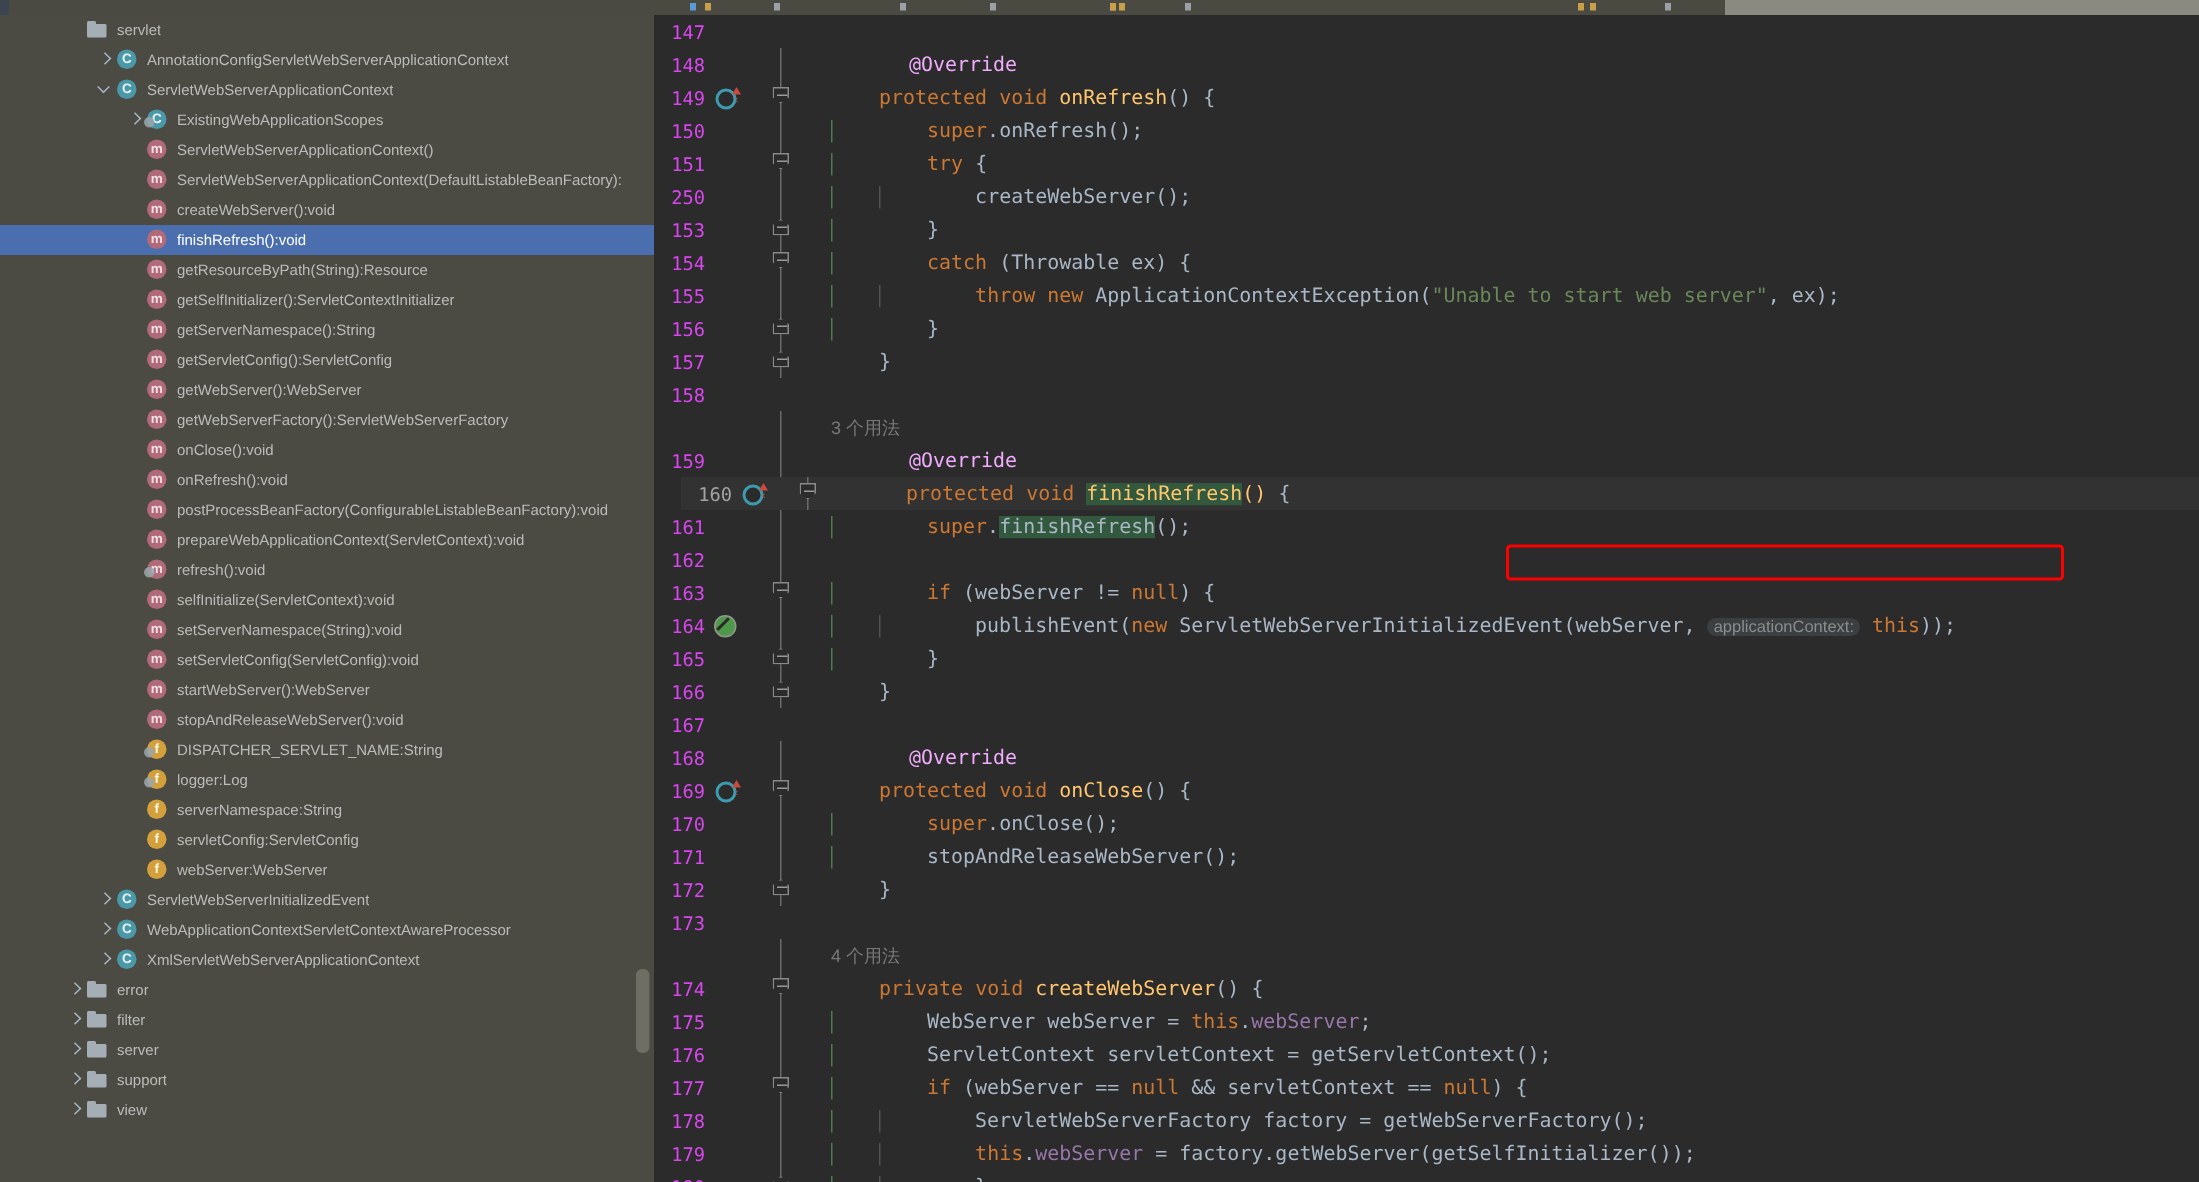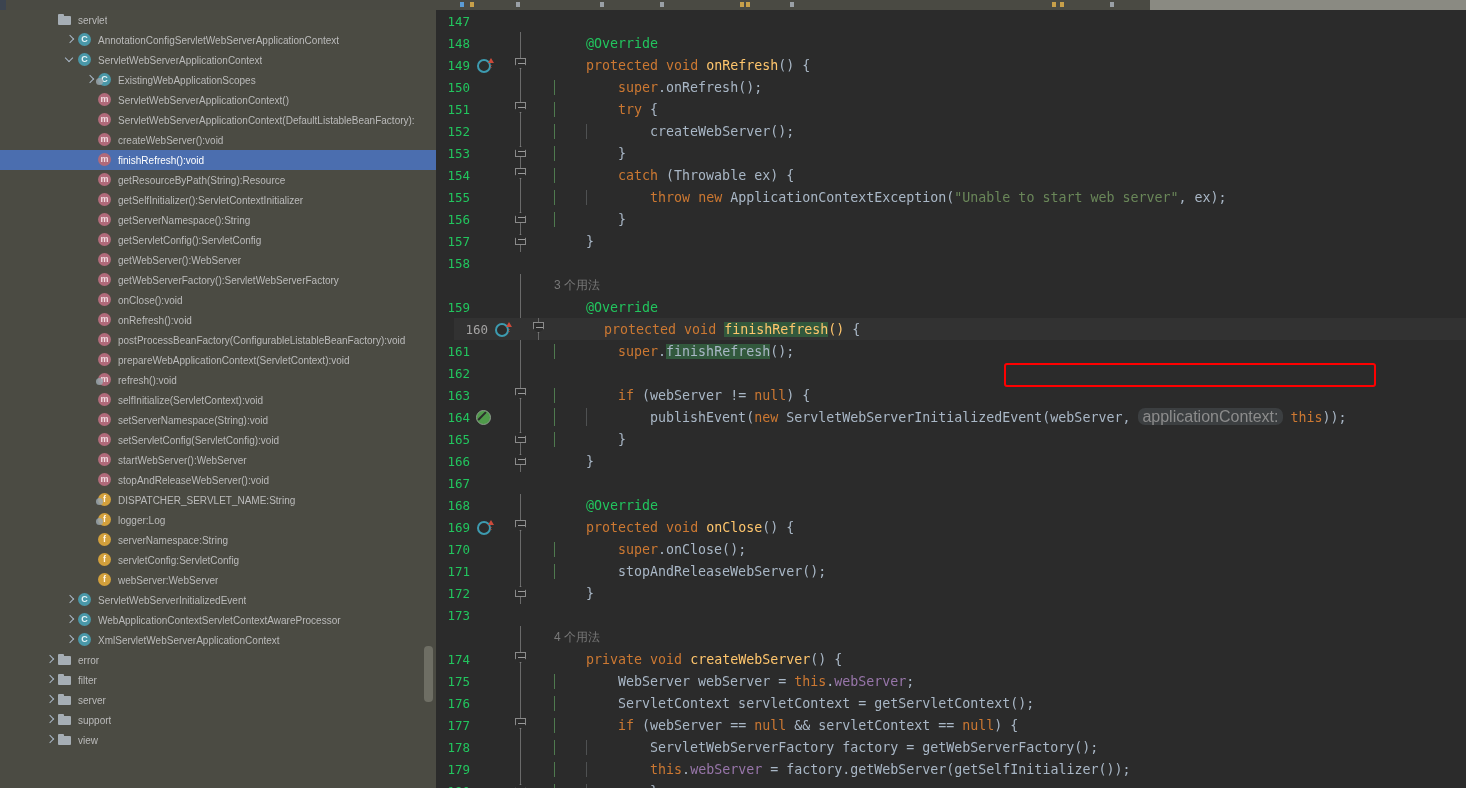--- a/index.html
+++ b/index.html
@@ -177,21 +177,21 @@
     height: 22px;
     display: flex;
     align-items: center;
     white-space: pre;
   }
   .erow.cur { background: #323232; margin-left: 18px; }
   .gutter-num {
     flex: 0 0 36px;
     width: 36px;
     text-align: right;
-    color: #22c55e;
+    color: #d946ef;
     font-size: 12.5px;
     padding-right: 2px;
   }
   .erow.cur .gutter-num { color: #a4a3a3; }
   .gmark {
     flex: 0 0 36px;
     width: 36px;
     height: 22px;
     position: relative;
   }
@@ -268,35 +268,35 @@
   
   .iguide {
     position: absolute;
     top: 0; width: 1px; height: 22px;
     background: #4f5152;
   }
   .iguide.green { background: #4f7a4f; }
 
   
   .kw  { color: #cc7832; }
-  .ann { color: #22c55e; }
+  .ann { color: #f0abfc; margin-left: 20px; }
   .mth-name { color: #ffc66d; }
   .str { color: #6a8759; }
   .fieldref { color: #9876aa; }
   .brace { color: #a9b7c6; }
   .hl-occ { background: #32593d; }
   .pv { color: #a9b7c6; }
 
   
   .hint {
     background: #3c3f41;
     color: #8c8c8c;
     border-radius: 7px;
     padding: 0 4px;
-    font-size: 16px;
+    font-size: 11px;
     font-family: "Liberation Sans", sans-serif;
   }
   
   .usage {
     color: #787878;
     font-family: "Liberation Sans", sans-serif;
     font-size: 12px;
   }
 
   
@@ -569,21 +569,21 @@
       <div class="tree-scroll" style="top: 636px; height: 56px;"></div>
     </div>
 
     <div class="editor">
       <div class="ed-lines">
           <div class="erow"><span class="gutter-num">147</span><span class="gmark"></span><span class="fold"></span><span class="code"></span></div>
           <div class="erow"><span class="gutter-num">148</span><span class="gmark"></span><span class="fold"><span class="fline"></span></span><span class="code"><span class="pv">    </span><span class="ann">@Override</span></span></div>
           <div class="erow"><span class="gutter-num">149</span><span class="gmark ovr"></span><span class="fold"><span class="fline"></span><span class="fbox down"></span></span><span class="code"><span class="pv">    </span><span class="kw">protected</span><span class="pv"> </span><span class="kw">void</span><span class="pv"> </span><span class="mth-name">onRefresh</span><span class="pv">() {</span></span></div>
           <div class="erow"><span class="gutter-num">150</span><span class="gmark"></span><span class="fold"><span class="fline"></span></span><span class="code"><span class="iguide green" style="left: 20px;"></span><span class="pv">        </span><span class="kw">super</span><span class="pv">.onRefresh();</span></span></div>
           <div class="erow"><span class="gutter-num">151</span><span class="gmark"></span><span class="fold"><span class="fline"></span><span class="fbox down"></span></span><span class="code"><span class="iguide green" style="left: 20px;"></span><span class="pv">        </span><span class="kw">try</span><span class="pv"> {</span></span></div>
-          <div class="erow"><span class="gutter-num">152</span><span class="gmark"></span><span class="fold"><span class="fline"></span></span><span class="code"><span class="iguide green" style="left: 20px;"></span><span class="iguide" style="left: 52px;"></span><span class="pv">            </span><span class="pv">createWebServer();</span></span></div>
+          <div class="erow"><span class="gutter-num">250</span><span class="gmark"></span><span class="fold"><span class="fline"></span></span><span class="code"><span class="iguide green" style="left: 20px;"></span><span class="iguide" style="left: 52px;"></span><span class="pv">            </span><span class="pv">createWebServer();</span></span></div>
           <div class="erow"><span class="gutter-num">153</span><span class="gmark"></span><span class="fold"><span class="fline"></span><span class="fbox up"></span></span><span class="code"><span class="iguide green" style="left: 20px;"></span><span class="pv">        }</span></span></div>
           <div class="erow"><span class="gutter-num">154</span><span class="gmark"></span><span class="fold"><span class="fline"></span><span class="fbox down"></span></span><span class="code"><span class="iguide green" style="left: 20px;"></span><span class="pv">        </span><span class="kw">catch</span><span class="pv"> (Throwable ex) {</span></span></div>
           <div class="erow"><span class="gutter-num">155</span><span class="gmark"></span><span class="fold"><span class="fline"></span></span><span class="code"><span class="iguide green" style="left: 20px;"></span><span class="iguide" style="left: 52px;"></span><span class="pv">            </span><span class="kw">throw</span><span class="pv"> </span><span class="kw">new</span><span class="pv"> ApplicationContextException(</span><span class="str">"Unable to start web server"</span><span class="pv">, ex);</span></span></div>
           <div class="erow"><span class="gutter-num">156</span><span class="gmark"></span><span class="fold"><span class="fline"></span><span class="fbox up"></span></span><span class="code"><span class="iguide green" style="left: 20px;"></span><span class="pv">        }</span></span></div>
           <div class="erow"><span class="gutter-num">157</span><span class="gmark"></span><span class="fold"><span class="fline"></span><span class="fbox up"></span></span><span class="code"><span class="pv">    }</span></span></div>
           <div class="erow"><span class="gutter-num">158</span><span class="gmark"></span><span class="fold"></span><span class="code"></span></div>
           <div class="erow"><span class="gutter-num"></span><span class="gmark"></span><span class="fold"><span class="fline"></span></span><span class="code"><span class="usage">3 个用法</span></span></div>
           <div class="erow"><span class="gutter-num">159</span><span class="gmark"></span><span class="fold"><span class="fline"></span></span><span class="code"><span class="pv">    </span><span class="ann">@Override</span></span></div>
           <div class="erow cur"><span class="gutter-num">160</span><span class="gmark ovr"></span><span class="fold"><span class="fline"></span><span class="fbox down"></span></span><span class="code"><span class="pv">    </span><span class="kw">protected</span><span class="pv"> </span><span class="kw">void</span><span class="pv"> </span><span class="mth-name hl-occ">finishRefresh</span><span class="mth-name">()</span><span class="pv"> </span><span class="brace">{</span></span></div>
           <div class="erow"><span class="gutter-num">161</span><span class="gmark"></span><span class="fold"><span class="fline"></span></span><span class="code"><span class="iguide green" style="left: 20px;"></span><span class="pv">        </span><span class="kw">super</span><span class="pv">.</span><span class="pv hl-occ">finishRefresh</span><span class="pv">();</span></span></div>

